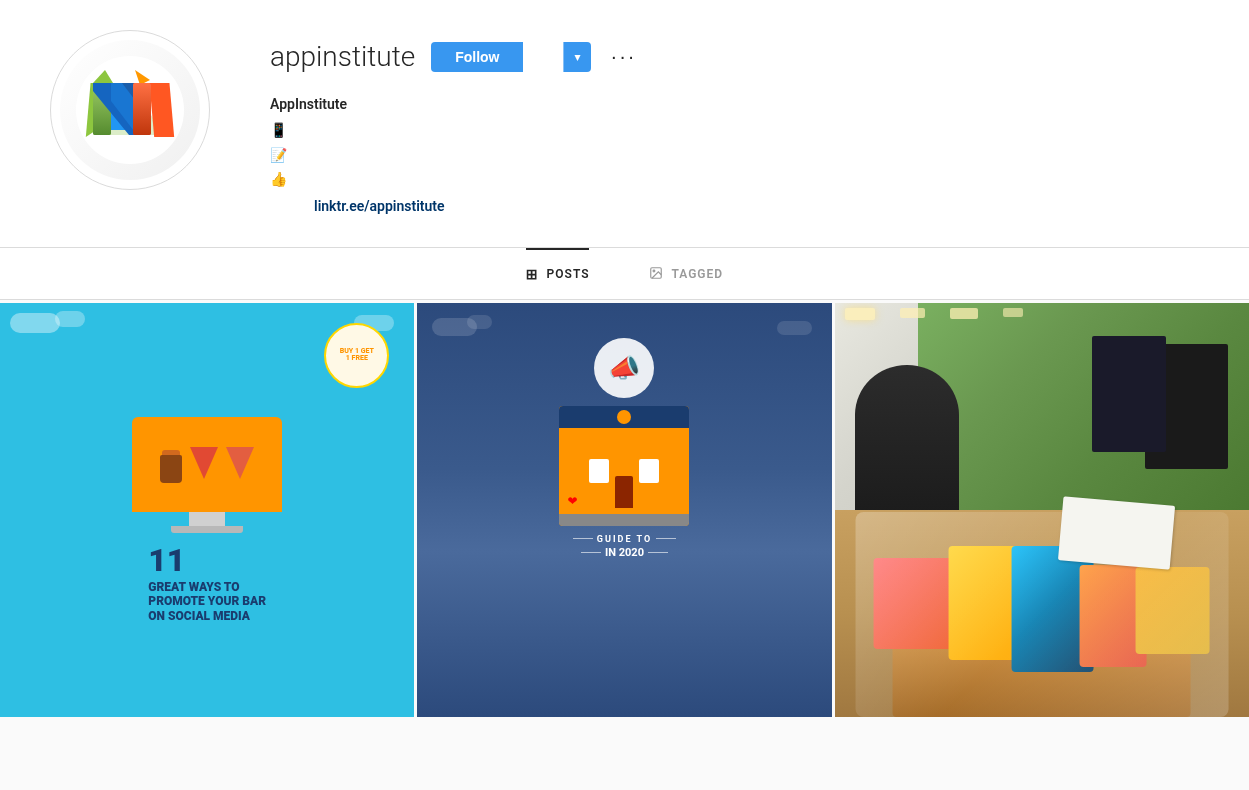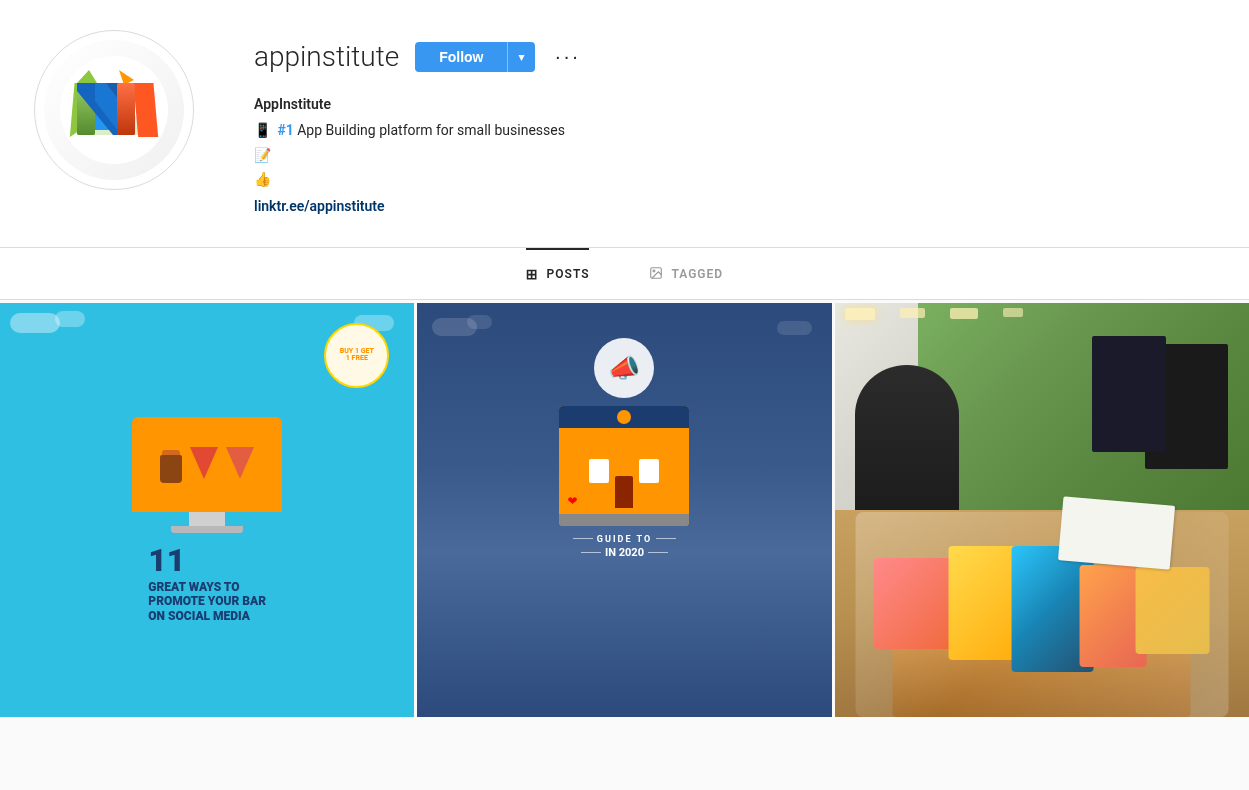--- a/index.html
+++ b/index.html
@@ -4,21 +4,21 @@
   <style>
     * { box-sizing: border-box; margin: 0; padding: 0; }
     body {
       font-family: -apple-system, BlinkMacSystemFont, 'Segoe UI', Roboto, Helvetica, Arial, sans-serif;
       background: #fafafa;
       color: #262626;
     }
 
     .profile-section {
       background: #fff;
-      padding: 30px 50px 30px 34px;
+      padding: 30px 50px 30px 50px;
       display: flex;
       align-items: flex-start;
       gap: 60px;
       max-width: 1249px;
     }
 
     .avatar-container {
       width: 160px;
       height: 160px;
       border-radius: 50%;
@@ -77,20 +77,21 @@
       border: none;
       border-left: 1px solid rgba(255,255,255,0.4);
       border-radius: 0 4px 4px 0;
       padding: 7px 10px;
       font-size: 12px;
       cursor: pointer;
     }
 
     .follow-btn-group {
       display: flex;
+      gap: 40px;
     }
 
     .more-btn {
       background: none;
       border: none;
       cursor: pointer;
       font-size: 20px;
       color: #262626;
       letter-spacing: 2px;
       padding: 0 4px;
@@ -129,20 +130,21 @@
       margin-bottom: 2px;
     }
 
     .bio-link {
       color: #003569;
       text-decoration: none;
       font-weight: 600;
       font-size: 14px;
       margin-top: 4px;
       display: block;
+      margin-left: 44px;
     }
 
     .divider {
       border: none;
       border-top: 1px solid #dbdbdb;
       margin: 0;
     }
 
     .tabs-section {
       display: flex;
@@ -293,21 +295,20 @@
           <button class="follow-dropdown-btn">▾</button>
         </div>
         <button class="more-btn">···</button>
       </div>
 
 
       <div class="bio-section">
         <div class="bio-name">AppInstitute</div>
         <div class="bio-line">
           <span>📱</span>
-          <span><strong style="color:#3897f0">#1</strong> App Building platform for small businesses</span>
         </div>
         <div class="bio-line">
           <span>📝</span>
         </div>
         <div class="bio-line">
           <span>👍</span>
         </div>
         <a class="bio-link" href="#">linktr.ee/appinstitute</a>
       </div>
     </div>

